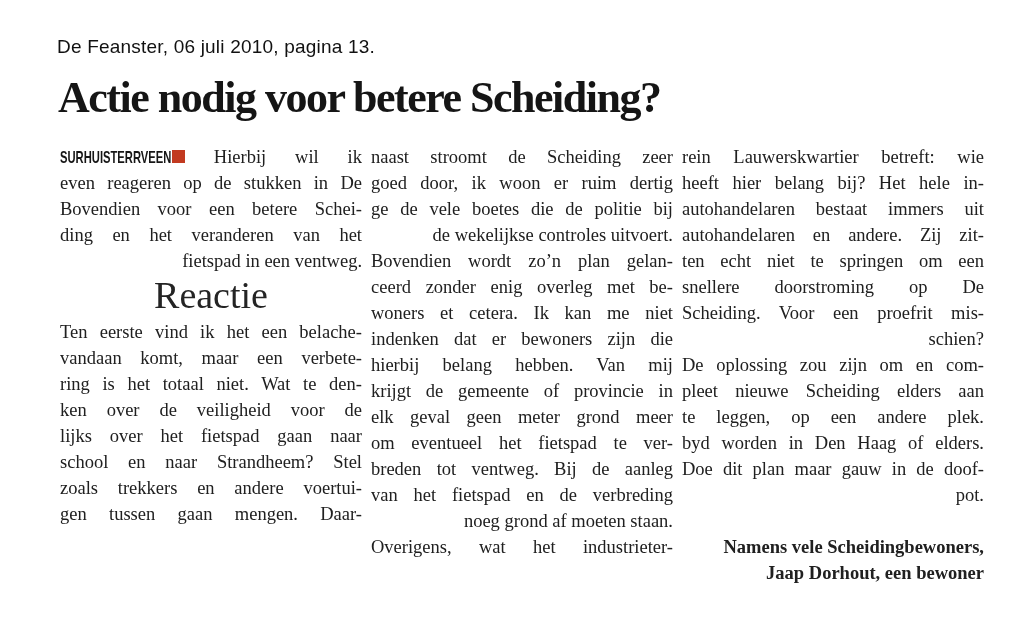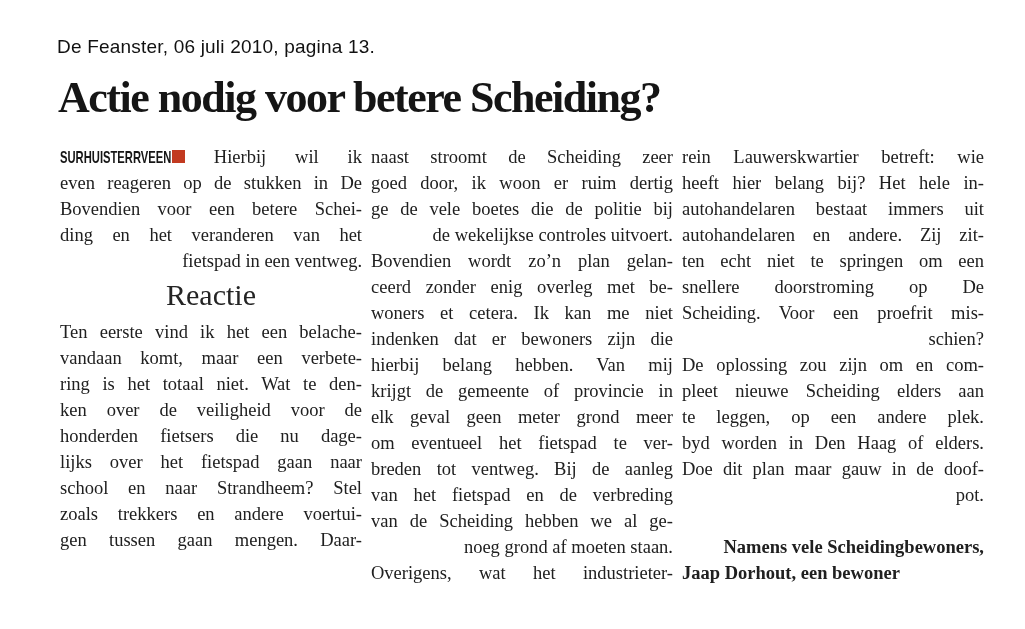--- a/index.html
+++ b/index.html
@@ -57,25 +57,25 @@
     height: 26px;
     overflow: hidden;
     white-space: nowrap;
     text-align: right;
   }
   .line.just {
     white-space: normal;
     text-align: justify;
     text-align-last: justify;
   }
-  .line.right { text-align: left; }
+  .line.right { text-align: right; }
   .section-heading {
     font-family: "Liberation Serif", serif;
     font-weight: 400;
-    font-size: 30px;
+    font-size: 38px;
     line-height: 34px;
     text-align: center;
     color: #242424;
     margin: 4px 0 7px 0;
   }
   .signature { margin-top: 26px; font-weight: bold; }
   .dateline {
     display: inline-block;
     width: 112px;
     overflow: visible;
@@ -115,21 +115,20 @@
           <div class="line just">Bovendien voor een betere Schei-</div>
           <div class="line just">ding en het veranderen van het</div>
           <div class="line">fietspad in een ventweg.</div>
         </div>
         <div class="section-heading">Reactie</div>
         <div class="para">
           <div class="line just">Ten eerste vind ik het een belache-</div>
           <div class="line just">vandaan komt, maar een verbete-</div>
           <div class="line just">ring is het totaal niet. Wat te den-</div>
           <div class="line just">ken over de veiligheid voor de</div>
-          <div class="line just">honderden fietsers die nu dage-</div>
           <div class="line just">lijks over het fietspad gaan naar</div>
           <div class="line just">school en naar Strandheem? Stel</div>
           <div class="line just">zoals trekkers en andere voertui-</div>
           <div class="line just">gen tussen gaan mengen. Daar-</div>
         </div>
       </div>
       <div class="column">
         <div class="para">
           <div class="line just">naast stroomt de Scheiding zeer</div>
           <div class="line just">goed door, ik woon er ruim dertig</div>
@@ -140,21 +139,20 @@
           <div class="line just">Bovendien wordt zo’n plan gelan-</div>
           <div class="line just">ceerd zonder enig overleg met be-</div>
           <div class="line just">woners et cetera. Ik kan me niet</div>
           <div class="line just">indenken dat er bewoners zijn die</div>
           <div class="line just">hierbij belang hebben. Van mij</div>
           <div class="line just">krijgt de gemeente of provincie in</div>
           <div class="line just">elk geval geen meter grond meer</div>
           <div class="line just">om eventueel het fietspad te ver-</div>
           <div class="line just">breden tot ventweg. Bij de aanleg</div>
           <div class="line just">van het fietspad en de verbreding</div>
-          <div class="line just">van de Scheiding hebben we al ge-</div>
           <div class="line">noeg grond af moeten staan.</div>
         </div>
         <div class="para">
           <div class="line just">Overigens, wat het industrieter-</div>
         </div>
       </div>
       <div class="column">
         <div class="para">
           <div class="line just">rein Lauwerskwartier betreft: wie</div>
           <div class="line just">heeft hier belang bij? Het hele in-</div>

